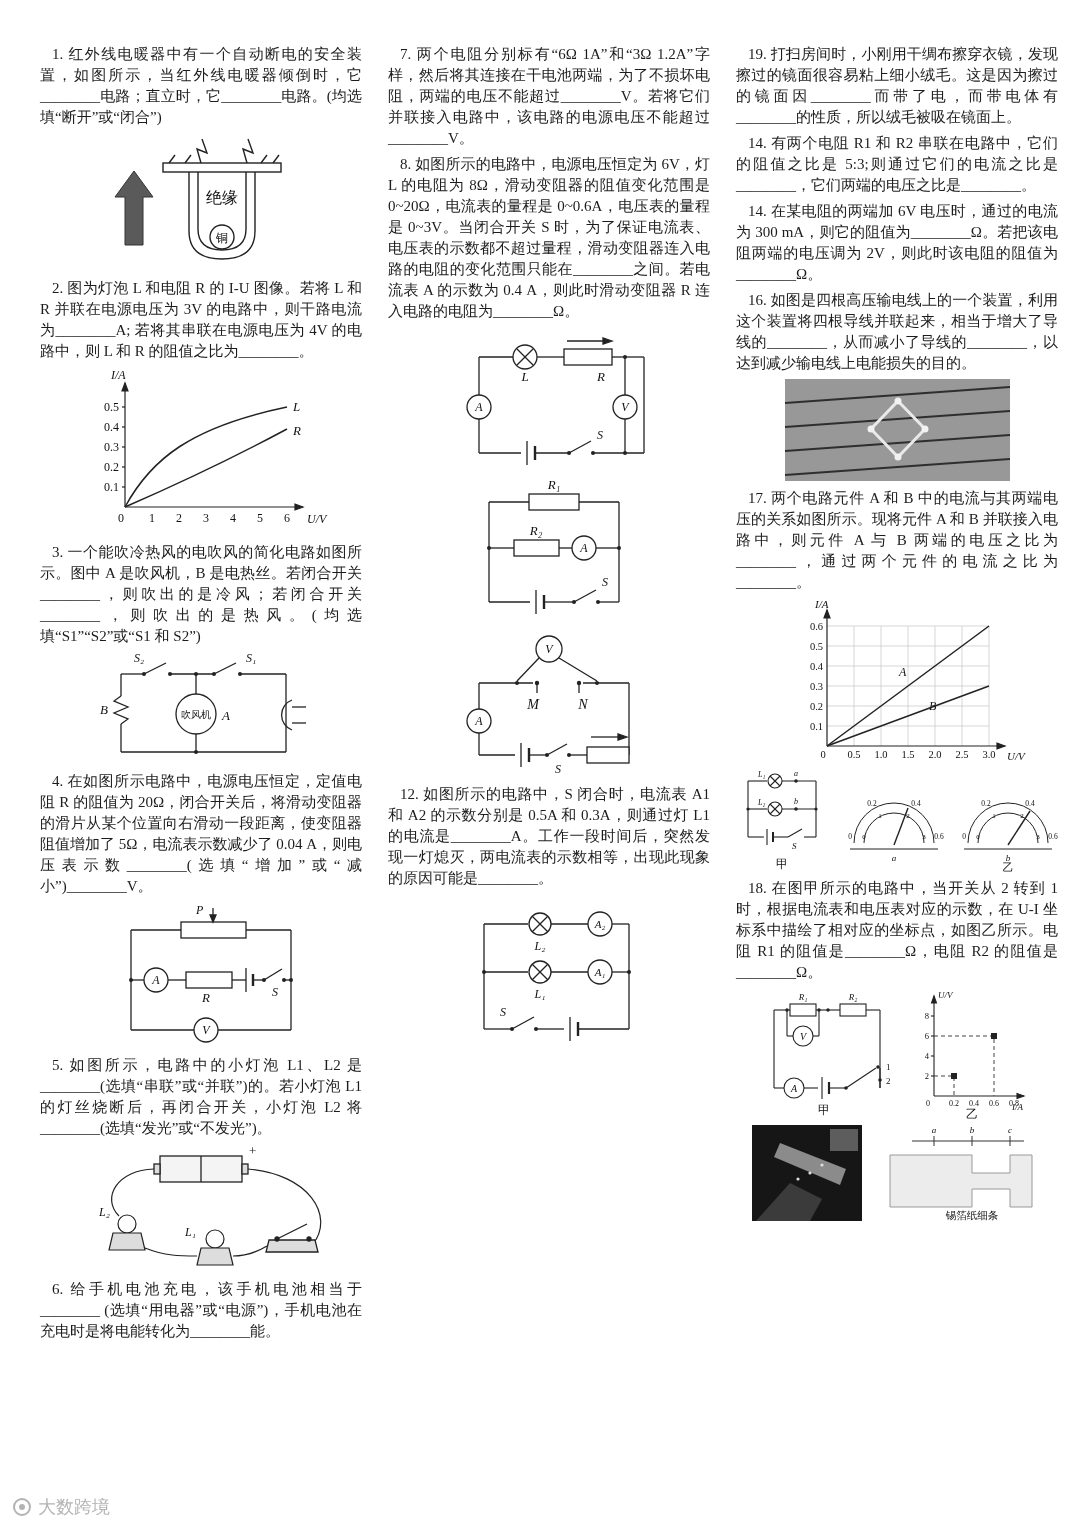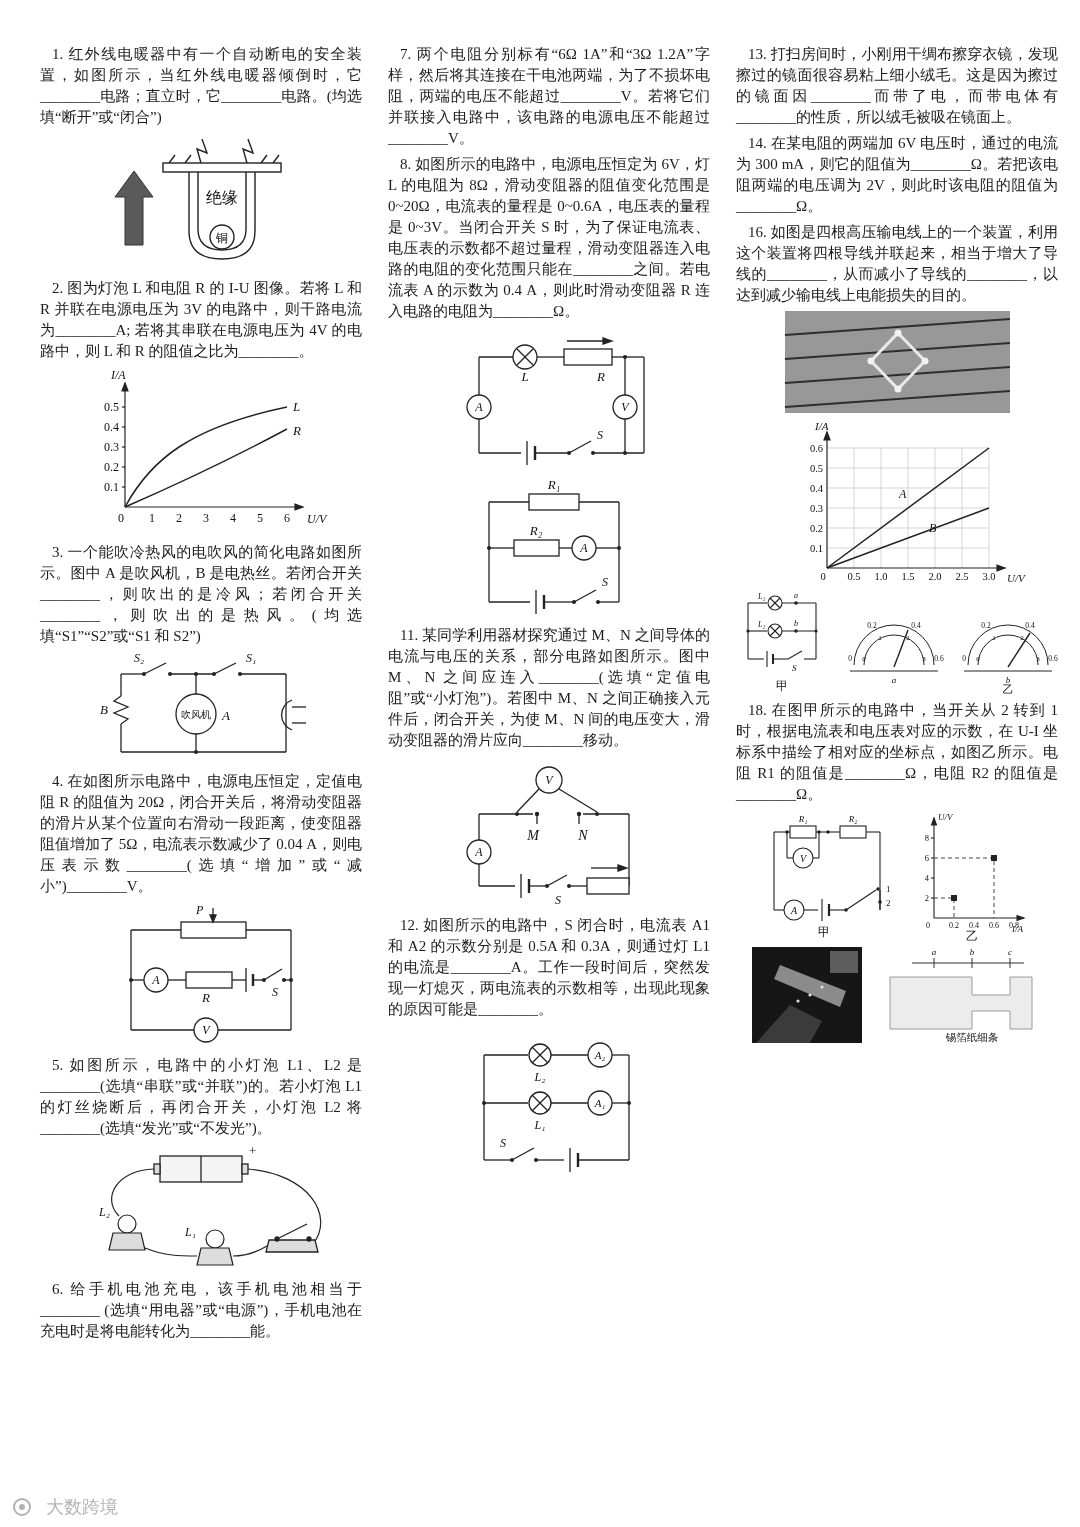--- a/index.html
+++ b/index.html
@@ -6,21 +6,21 @@
   body{width:1080px;height:1527px;background:#ffffff;overflow:hidden;position:relative;
        font-family:"Liberation Serif","DejaVu Serif",serif;color:#1c1c1c;}
   .page{display:flex;gap:26px;padding:44px 34px 20px 40px;}
   .col{width:322px;flex:0 0 322px;}
   .q{font-size:15px;line-height:1.4;text-align:justify;margin:0 0 5px 0;}
   .qnum{padding-left:12px;}
   .fig{display:flex;justify-content:center;align-items:flex-end;gap:10px;margin:3px 0 7px 0;}
   svg{overflow:visible;display:block;}
   svg text{fill:#111;font-family:"Liberation Serif","DejaVu Serif",serif;}
   .it{font-style:italic;}
-  .wm{position:absolute;left:12px;bottom:8px;display:flex;align-items:center;gap:14px;
+  .wm{position:absolute;left:12px;bottom:8px;display:flex;align-items:center;gap:6px;
       color:#b3b3b3;font-size:18px;font-family:"Liberation Sans","DejaVu Sans",sans-serif;}
 </style>
 </head>
 <body>
 
 <div class="page">
 
   <div class="col">
 
     <p class="q"><span class="qnum">1.</span> <span>红外线电暖器中有一个自动断电的安全装置，如图所示，当红外线电暖器倾倒时，它________电路；直立时，它________电路。(均选填“断开”或“闭合”)</span></p>
@@ -280,21 +280,20 @@
             <circle cx="164" cy="126" r="2"></circle>
         </g>
         <text class="it" x="120" y="13" text-anchor="middle" font-size="13">R₁</text>
         <text class="it" x="102" y="59" text-anchor="middle" font-size="13">R₂</text>
         <text class="it" x="150" y="76" text-anchor="middle" font-size="12">A</text>
         <text class="it" x="168" y="110" font-size="12">S</text>
       </svg>
     </div>
 
 
-    <p class="q"><span class="qnum">11.</span> <span>某同学利用器材探究通过 M、N 之间导体的电流与电压的关系，部分电路如图所示。图中 M、N 之间应连入________(选填“定值电阻”或“小灯泡”)。若图中 M、N 之间正确接入元件后，闭合开关，为使 M、N 间的电压变大，滑动变阻器的滑片应向________移动。</span></p>
 
     <div class="fig">
       <svg width="240" height="152" viewBox="0 0 240 152">
         <g stroke="#222" stroke-width="1.3" fill="none">
           <circle cx="120" cy="24" r="13" fill="#fff"></circle>
           <line x1="110" y1="33" x2="88" y2="56"></line>
             <line x1="130" y1="33" x2="168" y2="56"></line>
           <line x1="50" y1="58" x2="104" y2="58"></line>
             <line x1="154" y1="58" x2="200" y2="58"></line>
           <line x1="108" y1="58" x2="108" y2="68"></line>
@@ -367,22 +366,23 @@
         <text class="it" x="106" y="104" text-anchor="middle" font-size="12">L₁</text>
         <text class="it" x="166" y="82" text-anchor="middle" font-size="11">A₁</text>
         <text class="it" x="66" y="122" font-size="12">S</text>
       </svg>
     </div>
 
   </div>
 
   <div class="col">
 
-    <p class="q"><span class="qnum">13.</span> <span>打扫房间时，小刚用干绸布擦穿衣镜，发现擦过的镜面很容易粘上细小绒毛。这是因为擦过的镜面因________而带了电，而带电体有________的性质，所以绒毛被吸在镜面上。</span></p>
-
+    <p class="q"><span class="qnum">19.</span> <span>打扫房间时，小刚用干绸布擦穿衣镜，发现擦过的镜面很容易粘上细小绒毛。这是因为擦过的镜面因________而带了电，而带电体有________的性质，所以绒毛被吸在镜面上。</span></p>
+
+    <p class="q"><span class="qnum">14.</span> <span>有两个电阻 R1 和 R2 串联在电路中，它们的阻值之比是 5:3;则通过它们的电流之比是________，它们两端的电压之比是________。</span></p>
 
     <p class="q"><span class="qnum">14.</span> <span>在某电阻的两端加 6V 电压时，通过的电流为 300 mA，则它的阻值为________Ω。若把该电阻两端的电压调为 2V，则此时该电阻的阻值为________Ω。</span></p>
 
     <p class="q"><span class="qnum">16.</span> <span>如图是四根高压输电线上的一个装置，利用这个装置将四根导线并联起来，相当于增大了导线的________，从而减小了导线的________，以达到减少输电线上电能损失的目的。</span></p>
 
     <div class="fig">
       <svg width="225" height="102" viewBox="0 0 225 102">
         <rect x="0" y="0" width="225" height="102" fill="#989898"></rect>
         <g stroke="#2e2e2e" stroke-width="2.2">
           <line x1="0" y1="24" x2="225" y2="8"></line>
@@ -393,20 +393,21 @@
         <g>
           <polygon points="113,22 140,50 113,78 86,50" fill="none" stroke="#e9e9e9" stroke-width="3"></polygon>
           <circle cx="113" cy="22" r="3.5" fill="#f2f2f2"></circle>
             <circle cx="140" cy="50" r="3.5" fill="#f2f2f2"></circle>
           <circle cx="113" cy="78" r="3.5" fill="#f2f2f2"></circle>
             <circle cx="86" cy="50" r="3.5" fill="#f2f2f2"></circle>
         </g>
       </svg>
     </div>
 
+    <p class="q"><span class="qnum">17.</span> <span>两个电路元件 A 和 B 中的电流与其两端电压的关系如图所示。现将元件 A 和 B 并联接入电路中，则元件 A 与 B 两端的电压之比为________，通过两个元件的电流之比为________。</span></p>
 
     <div class="fig">
       <svg width="232" height="166" viewBox="0 0 232 166">
         <g stroke="#c4c4c4" stroke-width="0.7">
           <line x1="73" y1="28" x2="73" y2="148"></line>
             <line x1="100" y1="28" x2="100" y2="148"></line>
           <line x1="127" y1="28" x2="127" y2="148"></line>
             <line x1="154" y1="28" x2="154" y2="148"></line>
           <line x1="181" y1="28" x2="181" y2="148"></line>
             <line x1="208" y1="28" x2="208" y2="148"></line>

